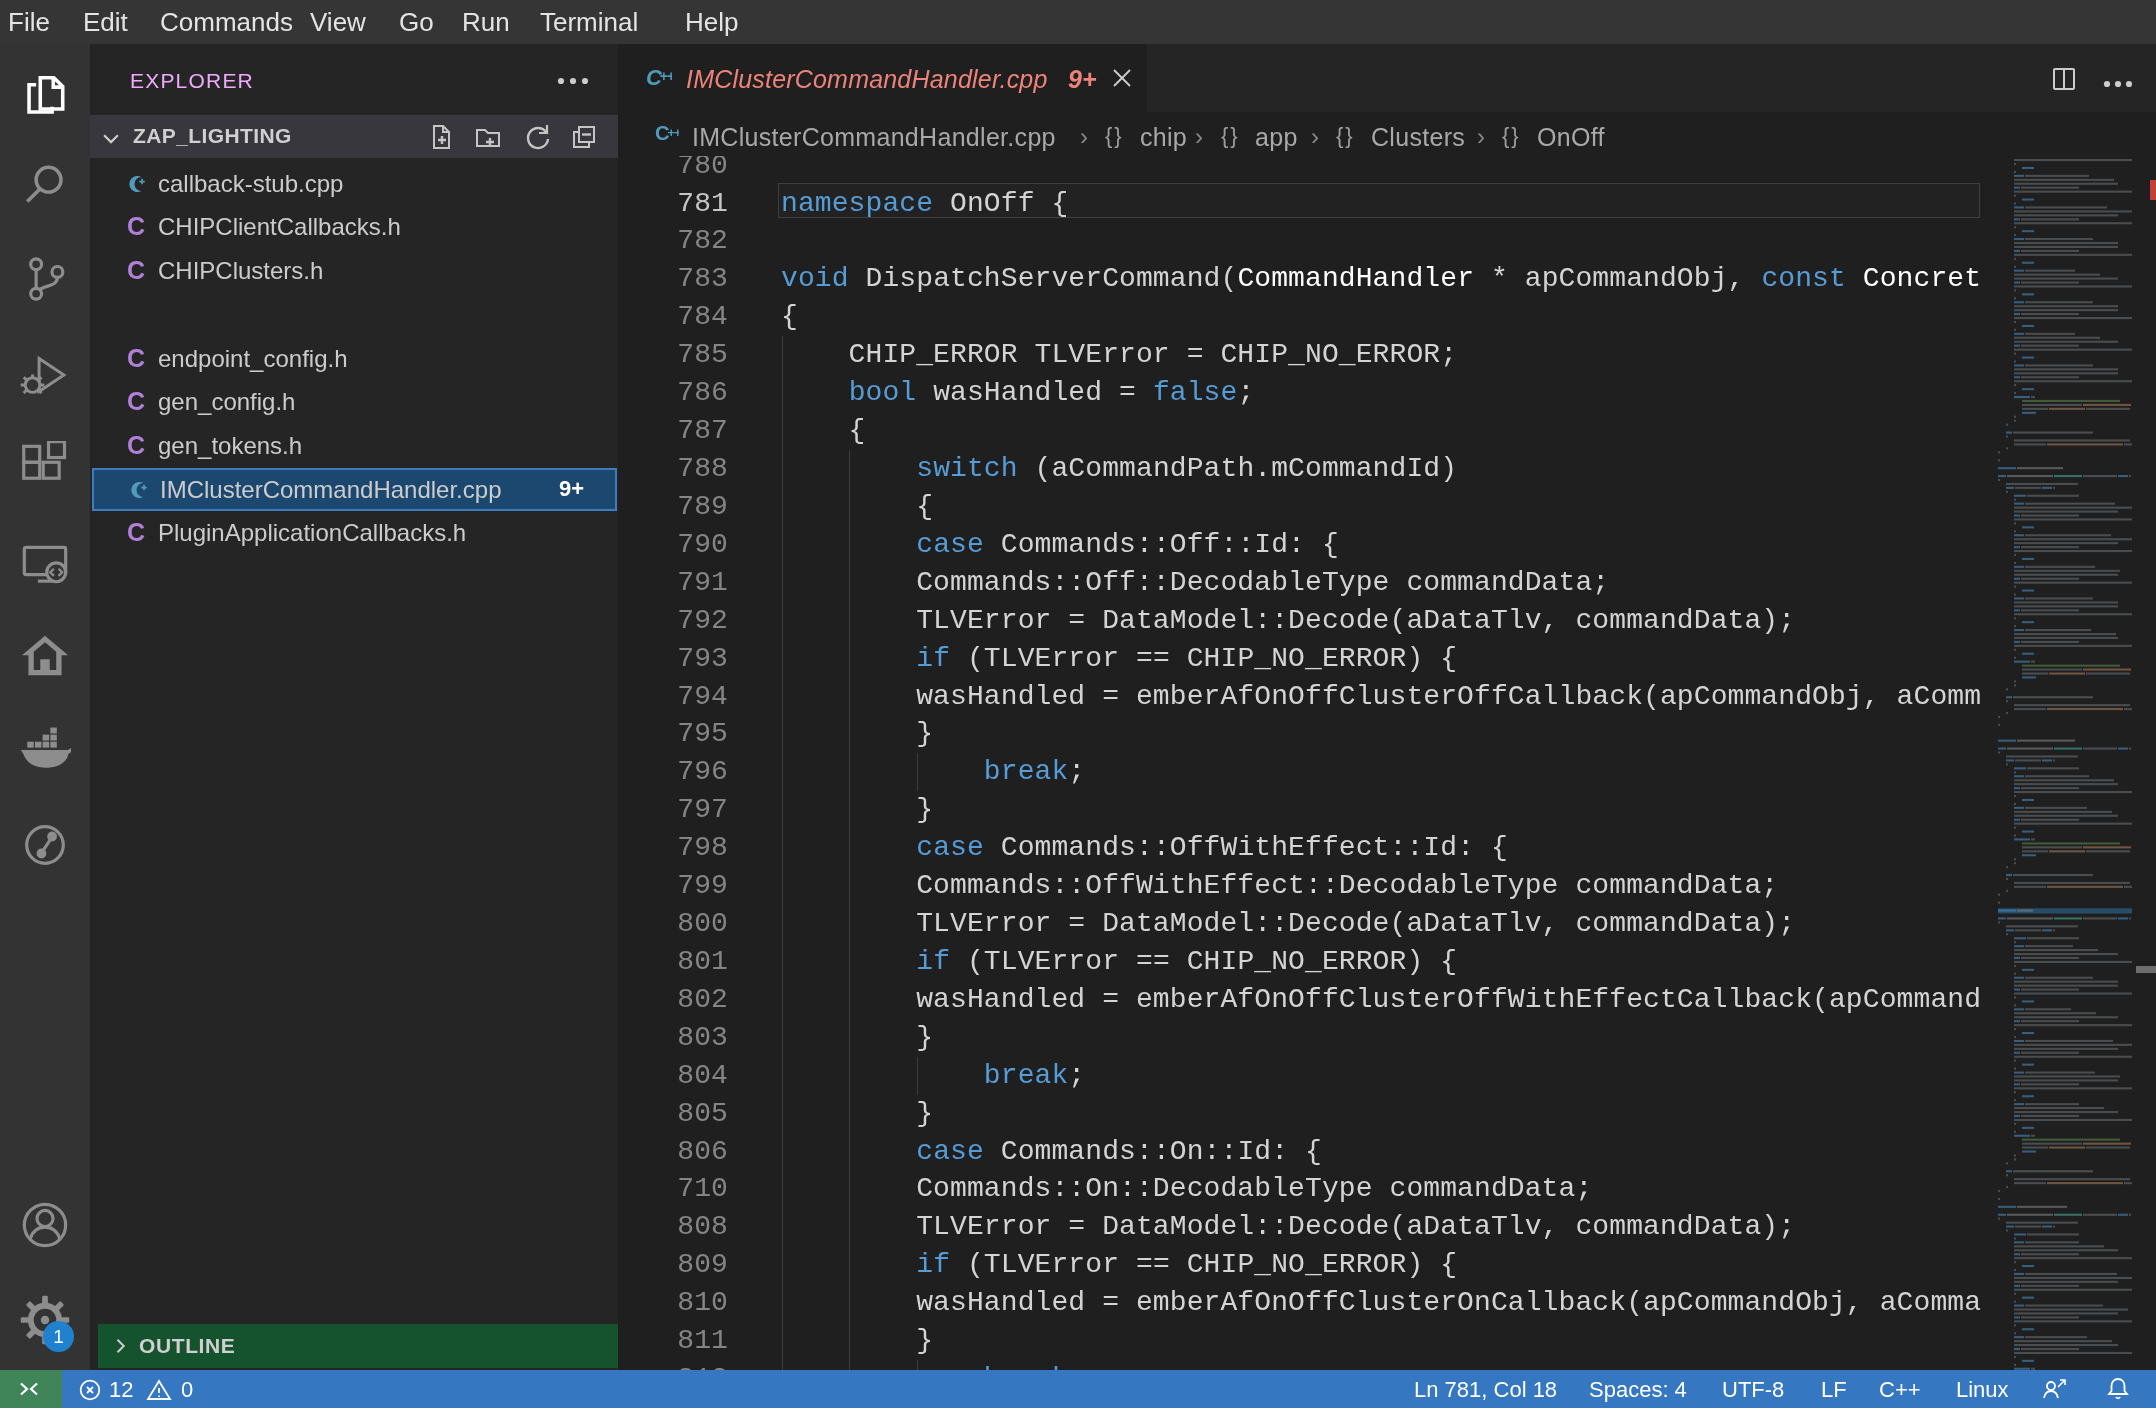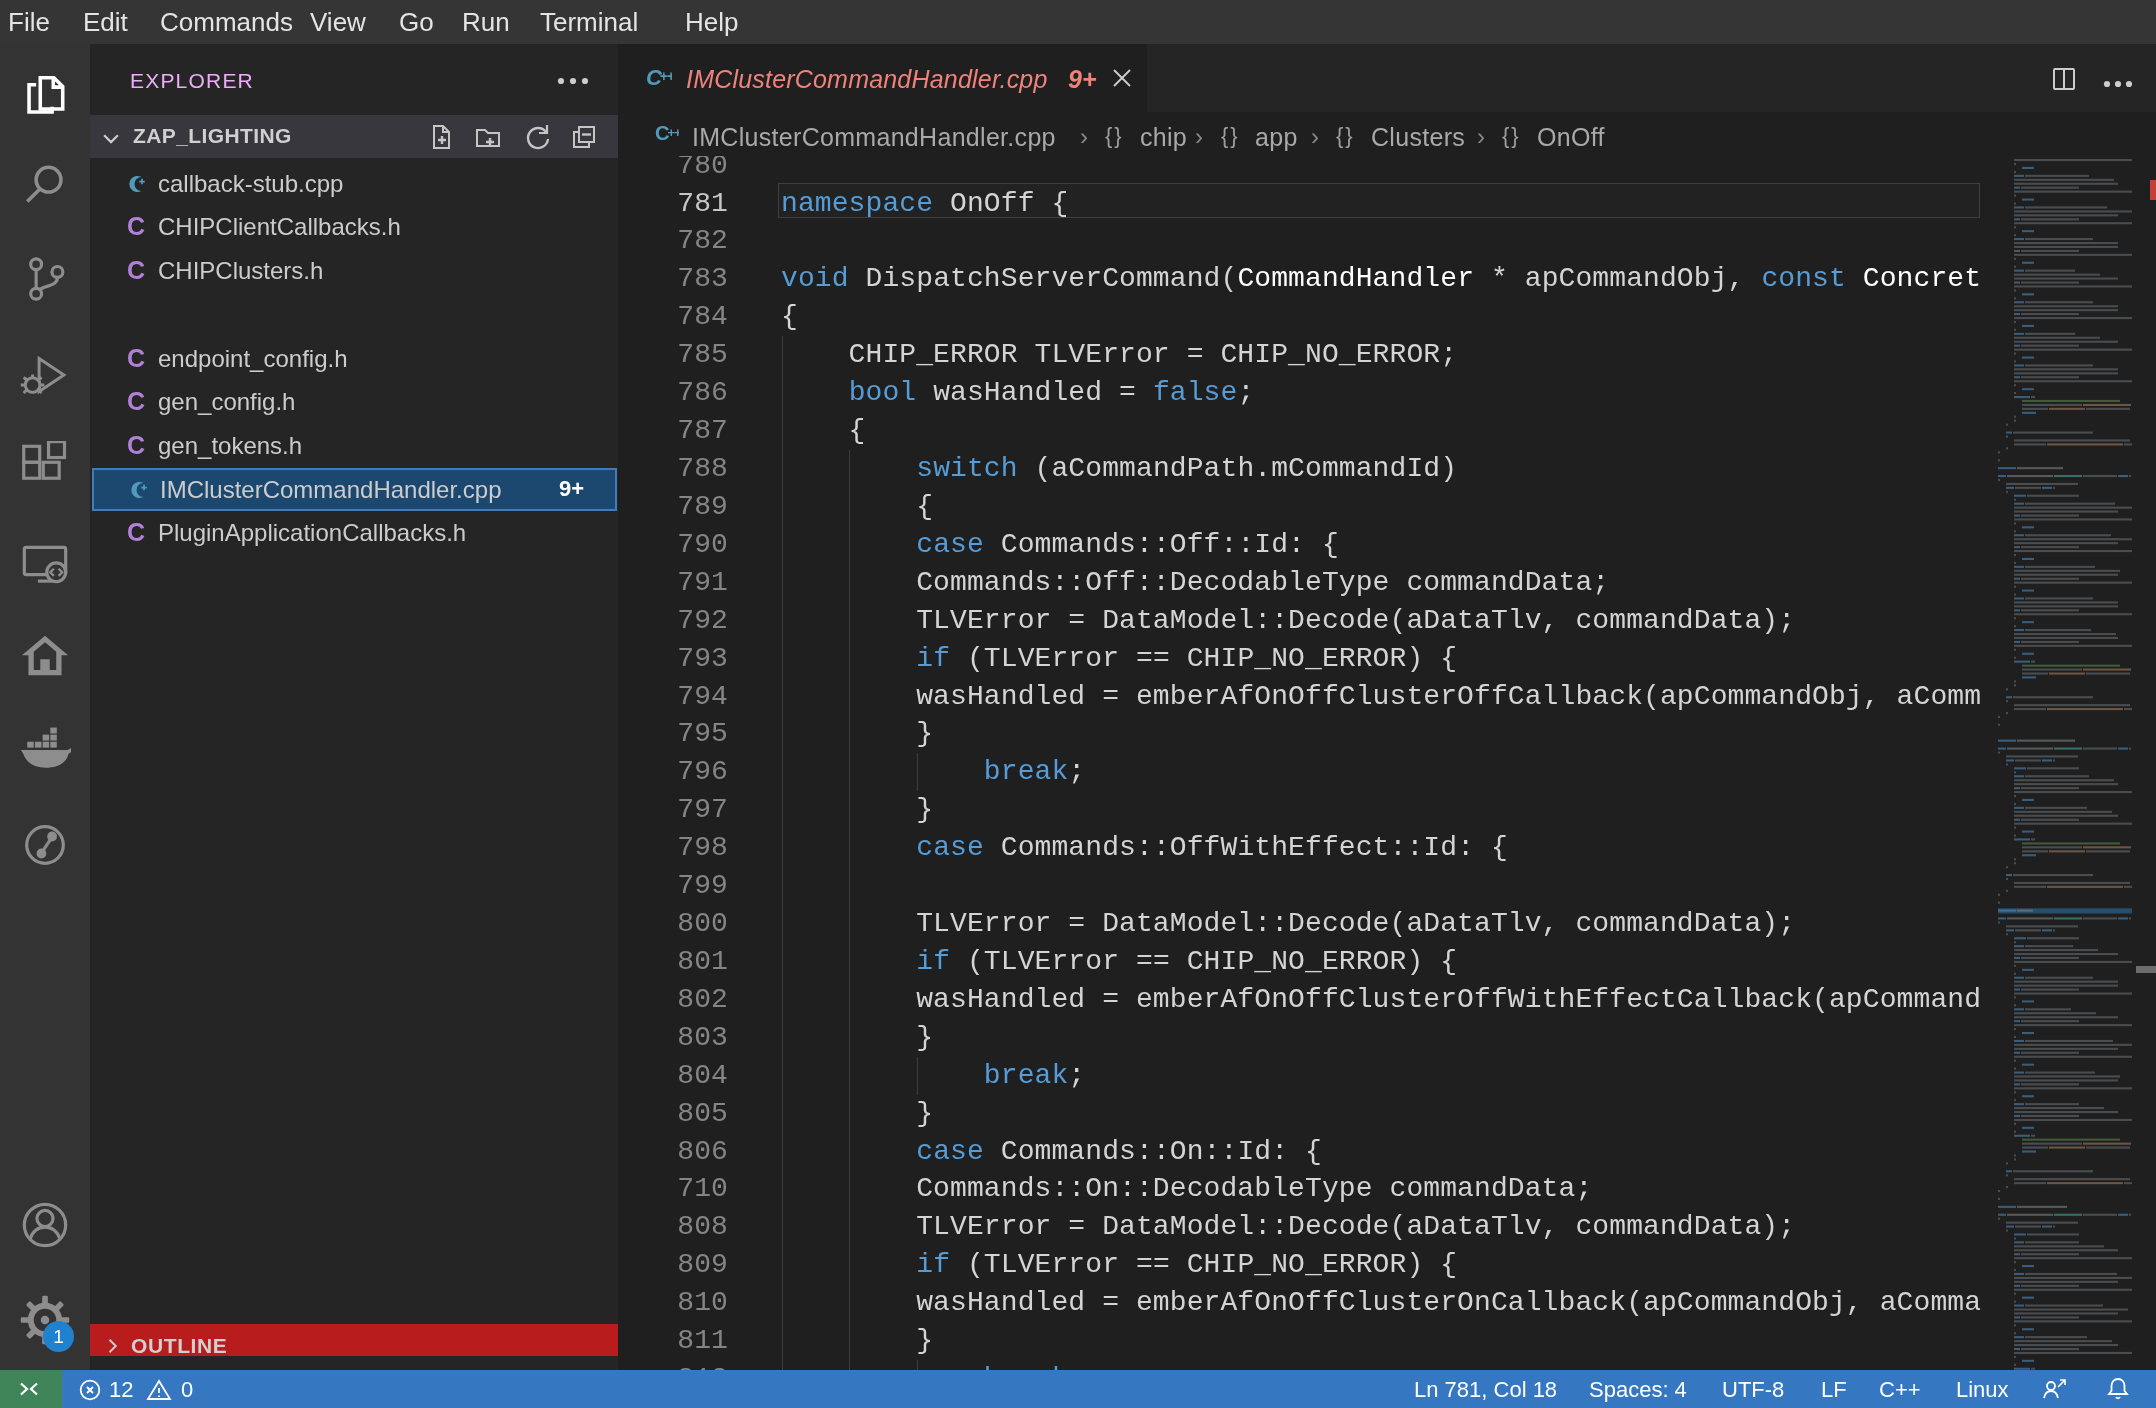--- a/index.html
+++ b/index.html
@@ -5,21 +5,21 @@
 #menubar{position:absolute;left:0;top:0;width:2156px;height:44px;background:#353535;color:#e4e4e4;font-size:26px}
 #menubar span{position:absolute;top:7px}
 #activity{position:absolute;left:0;top:44px;width:90px;height:1326px;background:#333333}
 .ai{position:absolute}
 #abadge{position:absolute;left:43px;top:1277px;width:31px;height:31px;border-radius:50%;background:#2081cf;color:#fff;font-size:19px;text-align:center;line-height:31px}
 #sidebar{position:absolute;left:90px;top:44px;width:528px;height:1326px;background:#252526;color:#cccccc}
 #sbtitle{position:absolute;left:40px;top:25px;font-size:21px;letter-spacing:1.2px;color:#f0abfc}
 #sechdr{position:absolute;left:0;top:71px;width:528px;height:43px;background:#37373d}
 #sechdr b{position:absolute;left:43px;top:9px;font-size:21px;letter-spacing:.4px;color:#d0d0d0}
 .hic{position:absolute;top:7px}
-#outhdr{position:absolute;left:0;top:1280px;width:528px;height:32px;background:#b91c1c}
+#outhdr{position:absolute;left:8px;top:1280px;width:528px;height:44px;background:#14532d}
 #outhdr b{position:absolute;left:41px;top:10px;font-size:21px;letter-spacing:.6px;color:#d0d0d0}
 .frow{position:absolute;left:2px;width:524px;height:43.7px;font-size:24px}
 .frow.sel{background:#1c4870;border:2px solid #3e7cbe;left:2px;width:525px}
 .fl{position:absolute;left:66px;top:8px;white-space:nowrap}
 .frow.sel .fl{top:6px}
 .fic{position:absolute;left:33px;top:9px}
 .frow.sel .fic{top:7px}
 .fc{position:absolute;left:35px;top:7px;font-size:25px;font-weight:bold;color:#b180d7}
 .badge{position:absolute;left:465px;top:6px;font-size:22px;font-weight:bold;color:#ffffff}
 #editor{position:absolute;left:618px;top:44px;width:1538px;height:1326px;background:#1f1f1f}
@@ -291,20 +291,21 @@
       <div class="cl" style="top:521.5px">        wasHandled = emberAfOnOffClusterOffCallback(apCommandObj, aCommandPath, commandData);</div>
       <div class="ln" style="top:559.4px">795</div>
       <div class="cl" style="top:559.4px">        }</div>
       <div class="ln" style="top:597.3px">796</div>
       <div class="cl" style="top:597.3px">            <i class="k">break</i>;</div>
       <div class="ln" style="top:635.2px">797</div>
       <div class="cl" style="top:635.2px">        }</div>
       <div class="ln" style="top:673.2px">798</div>
       <div class="cl" style="top:673.2px">        <i class="k">case</i> Commands::OffWithEffect::Id: {</div>
       <div class="ln" style="top:711.1px">799</div>
+      <div class="cl" style="top:711.1px">        Commands::OffWithEffect::DecodableType commandData;</div>
       <div class="ln" style="top:749.0px">800</div>
       <div class="cl" style="top:749.0px">        TLVError = DataModel::Decode(aDataTlv, commandData);</div>
       <div class="ln" style="top:786.9px">801</div>
       <div class="cl" style="top:786.9px">        <i class="k">if</i> (TLVError == CHIP_NO_ERROR) {</div>
       <div class="ln" style="top:824.8px">802</div>
       <div class="cl" style="top:824.8px">        wasHandled = emberAfOnOffClusterOffWithEffectCallback(apCommandObj, aCommandPath, commandData);</div>
       <div class="ln" style="top:862.8px">803</div>
       <div class="cl" style="top:862.8px">        }</div>
       <div class="ln" style="top:900.7px">804</div>
       <div class="cl" style="top:900.7px">            <i class="k">break</i>;</div>

